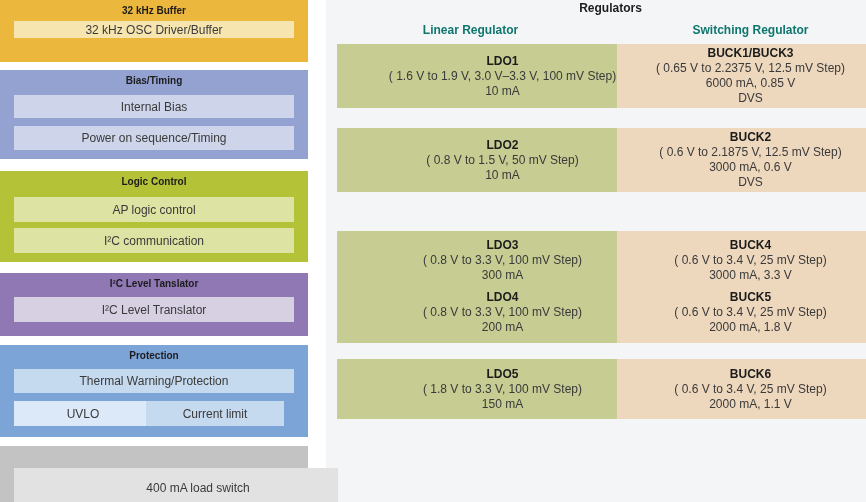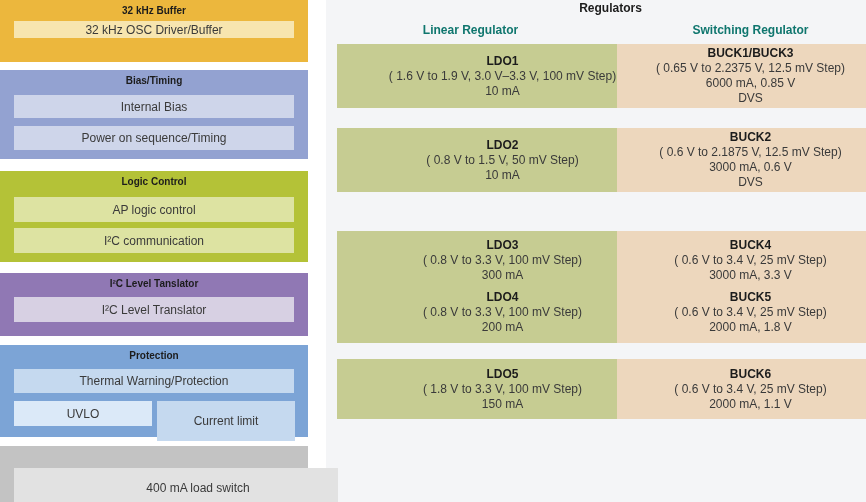--- a/index.html
+++ b/index.html
@@ -41,21 +41,21 @@
   .blk-bias .i1{background:#ced5ea;top:25px;height:23px;}
   .blk-bias .i2{background:#ced5ea;top:56px;height:24px;}
   .blk-logic{top:171px;height:91px;background:#b4c237;}
   .blk-logic .i1{background:#dde3a2;top:26px;height:25px;}
   .blk-logic .i2{background:#dde3a2;top:57px;height:25px;}
   .blk-i2c{top:273px;height:63px;background:#9078b4;}
   .blk-i2c .block-item{background:#d7d0e3;top:24px;height:25px;}
   .blk-prot{top:345px;height:92px;background:#7ca4d6;}
   .blk-prot .i1{background:#c5d9ef;top:24px;height:24px;}
   .blk-prot .i2{background:#dbe9f8;top:56px;height:25px;left:14px;width:138px;}
-  .blk-prot .i3{background:#c5d9ef;top:56px;height:40px;left:157px;width:138px;}
+  .blk-prot .i3{background:#c5d9ef;top:56px;height:25px;left:146px;width:138px;}
   .blk-load{top:446px;height:56px;background:#c3c3c3;}
   .blk-load .block-item{background:#e2e2e2;top:22px;height:40px;padding-left:44px;}
 </style>
 </head>
 <body>
 
 <div class="canvas">
 
   <div class="right-panel">
     <div class="reg-title">Regulators</div>

